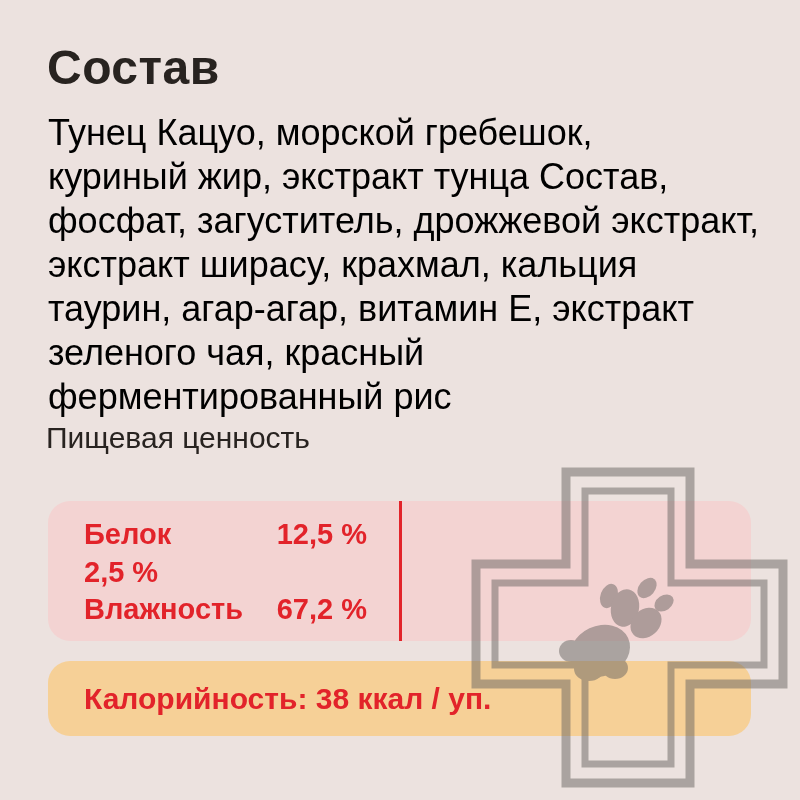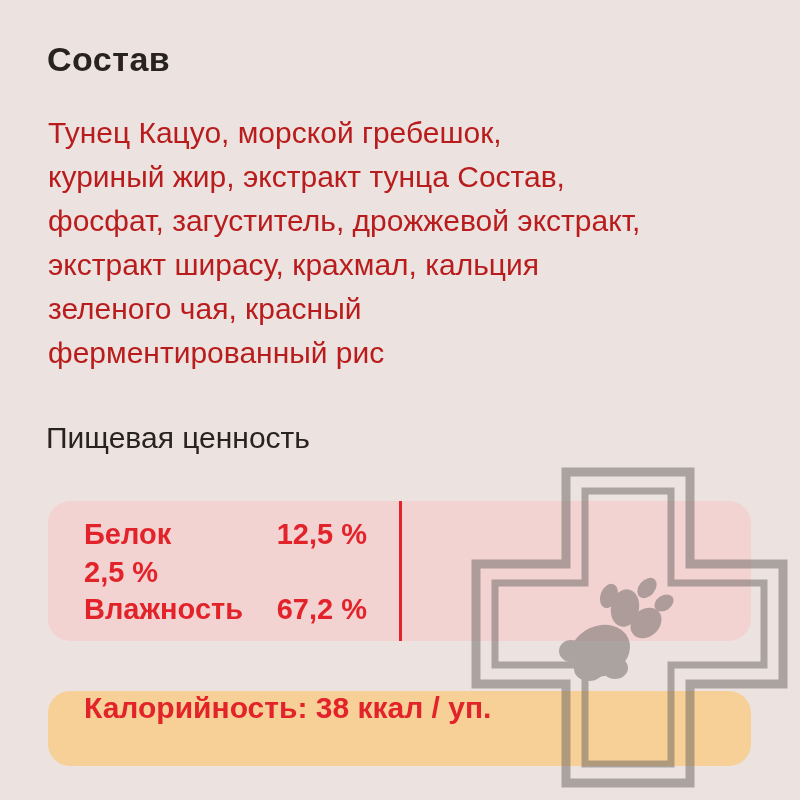--- a/index.html
+++ b/index.html
@@ -8,32 +8,32 @@
     width: 800px;
     height: 800px;
     background: #ECE2DF;
     font-family: "Liberation Sans", "DejaVu Sans", sans-serif;
     overflow: hidden;
   }
   .title {
     position: absolute;
     left: 47px;
     top: 40px;
-    font-size: 34px;
+    font-size: 48px;
     font-weight: 700;
     color: #282320;
     letter-spacing: 0.5px;
   }
   .ingredients {
     position: absolute;
     left: 48px;
     top: 111px;
-    font-size: 30px;
+    font-size: 36px;
     font-weight: 400;
-    color: #b91c1c;
+    color: #000000;
     line-height: 44px;
     white-space: nowrap;
   }
   .nutrition-heading {
     position: absolute;
     left: 46px;
     top: 421px;
     font-size: 30px;
     font-weight: 400;
     color: #282320;
@@ -43,25 +43,25 @@
     left: 48px;
     width: 703px;
     border-radius: 22px;
   }
   .panel-nutrition {
     top: 501px;
     height: 140px;
     background: #F3D3D2;
   }
   .panel-calories {
-    top: 691px;
+    top: 661px;
     height: 75px;
     background: #F6D097;
     display: flex;
-    align-items: flex-start;
+    align-items: center;
   }
   .divider {
     position: absolute;
     left: 351px;
     top: 0;
     width: 3px;
     height: 140px;
     background: #E2232A;
   }
   .col {
@@ -105,20 +105,21 @@
 
 <div class="canvas">
 
   <div class="title">Состав</div>
 
   <div class="ingredients">
     <div>Тунец Кацуо, морской гребешок,</div>
     <div>куриный жир, экстракт тунца Состав,</div>
     <div>фосфат, загуститель, дрожжевой экстракт,</div>
     <div>экстракт ширасу, крахмал, кальция</div>
+    <div>таурин, агар-агар, витамин Е, экстракт</div>
     <div>зеленого чая, красный</div>
     <div>ферментированный рис</div>
   </div>
 
   <div class="nutrition-heading">Пищевая ценность</div>
 
   <div class="panel panel-nutrition">
     <div class="divider"></div>
 
     <div class="col col-1">

